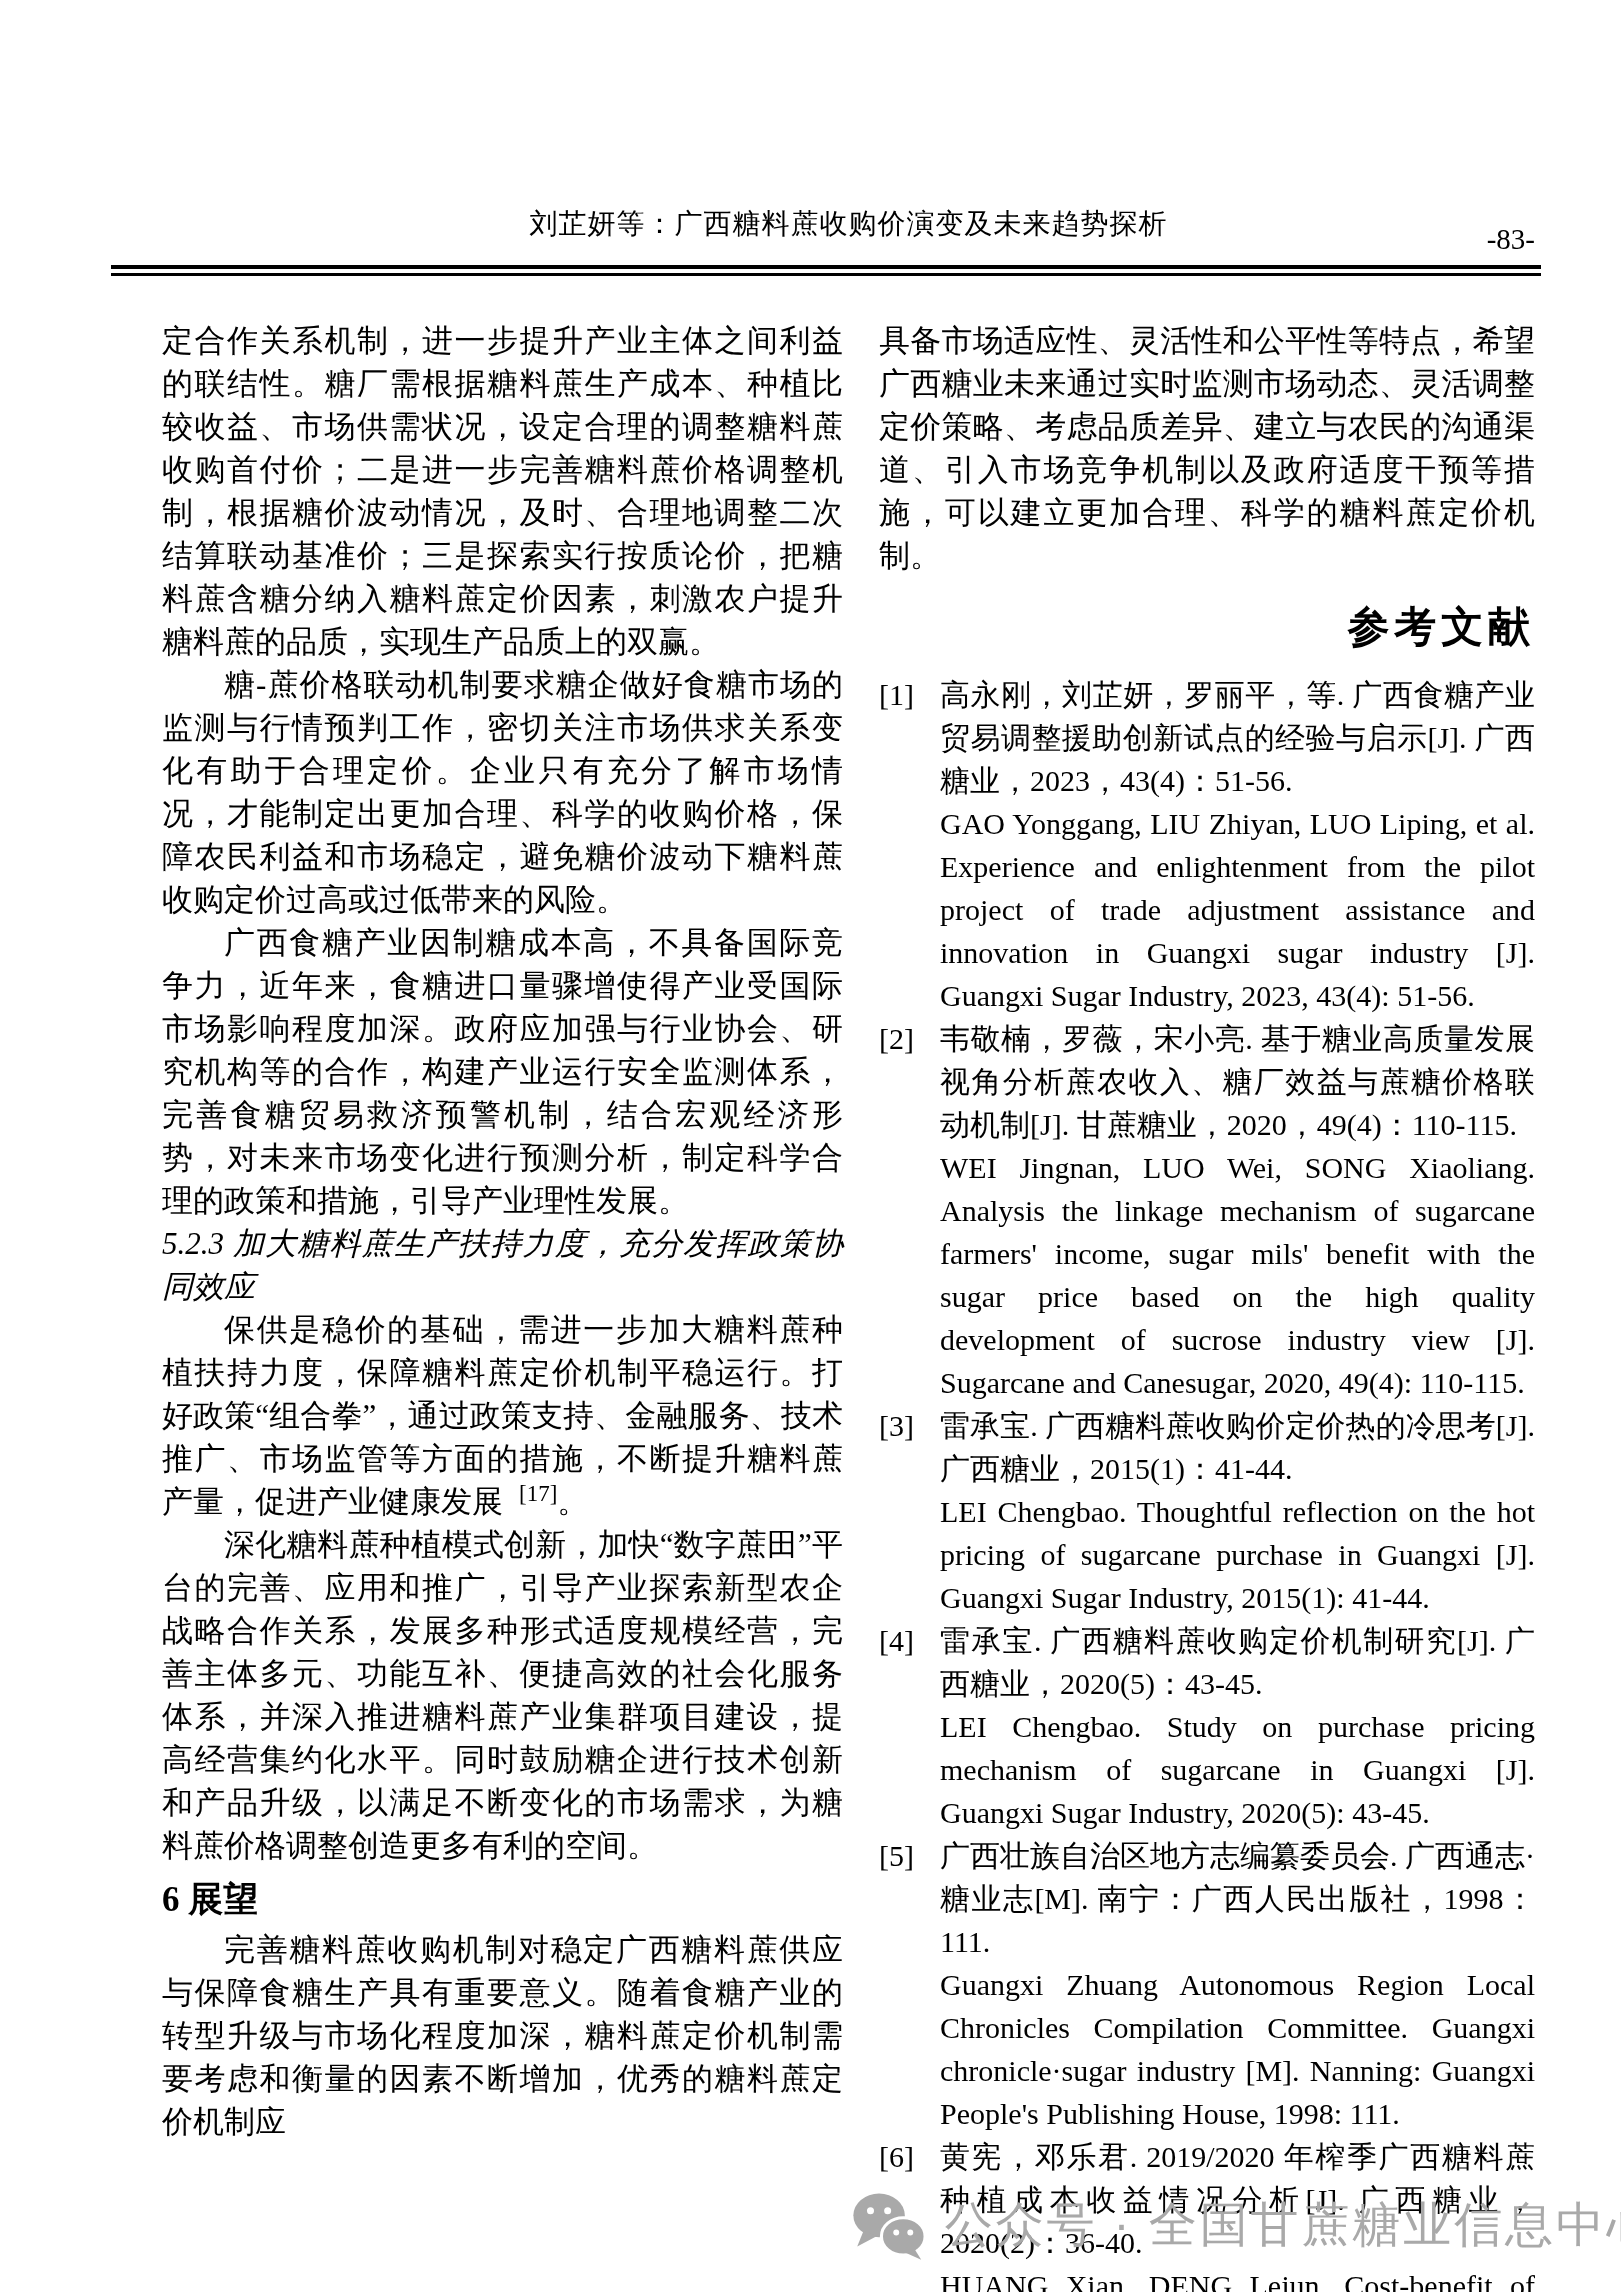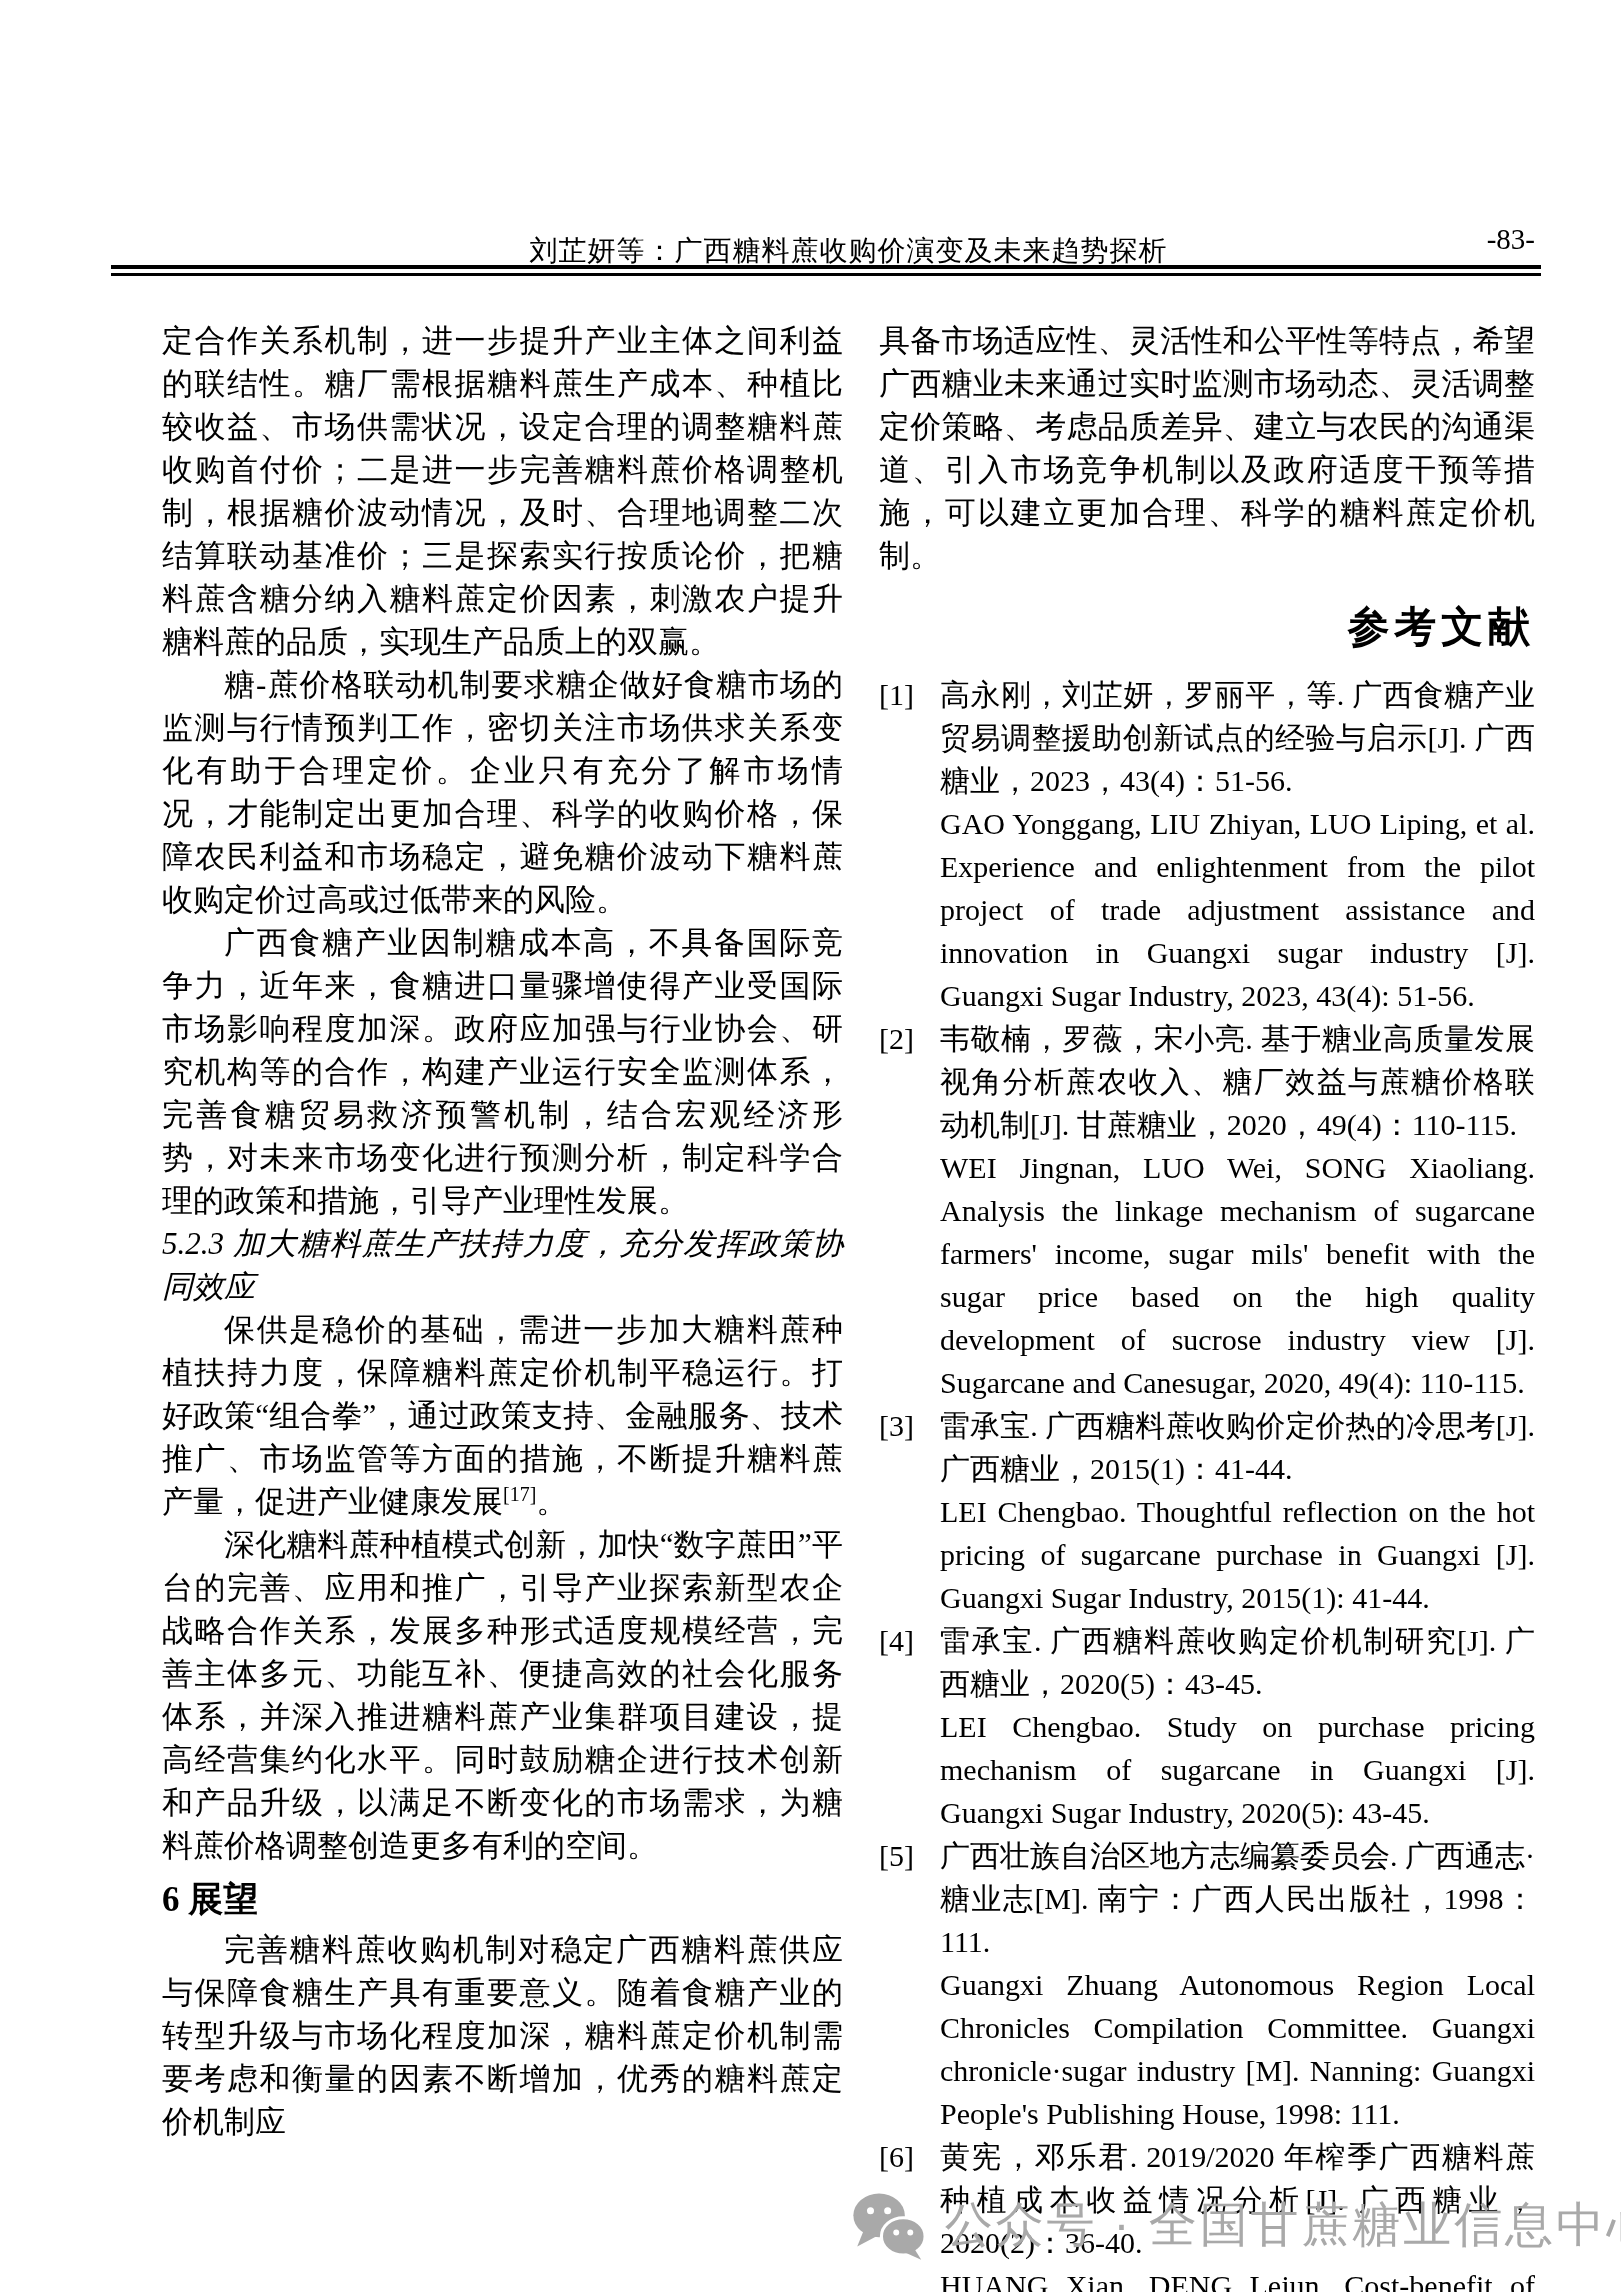--- a/index.html
+++ b/index.html
@@ -6,21 +6,21 @@
   .page{
     position:relative;
     width:1621px;height:2293px;
     background:#ffffff;
     font-family:"Liberation Serif","DejaVu Serif",serif;
     color:#000;
     overflow:hidden;
   }
   
   .header-title{
-    position:absolute;left:162px;top:234px;width:1373px;
+    position:absolute;left:162px;top:207px;width:1373px;
     text-align:center;font-size:28px;line-height:33px;
     letter-spacing:1px;
   }
   .page-number{
     position:absolute;top:223px;right:86px;
     font-size:29px;line-height:33px;
   }
   .header-rule{
     position:absolute;left:111px;top:265px;width:1430px;
     height:3.9px;
@@ -43,21 +43,21 @@
   .para.cont{text-indent:0;margin-top:7px;}
   .h-sub{
     margin:0;font-weight:normal;font-style:italic;
     font-size:31px;line-height:43px;text-align:justify;
   }
   .h-sec{
     margin:5.9px 0 2px 0;
     font-family:Liberation Serif, serif;
     font-weight:bold;font-size:35px;line-height:53px;
   }
-  sup{font-size:20px;line-height:0;}
+  sup{font-size:23px;line-height:0;margin-left:16px;}
   
   .refs-title{
     margin:27.4px 0 23.5px 0;
     text-align:right;
     font-family:Liberation Sans, sans-serif;
     font-weight:bold;font-size:42px;line-height:45px;
     letter-spacing:4.9px;
   }
   .ref{position:relative;padding-left:61px;}
   .ref-num{

